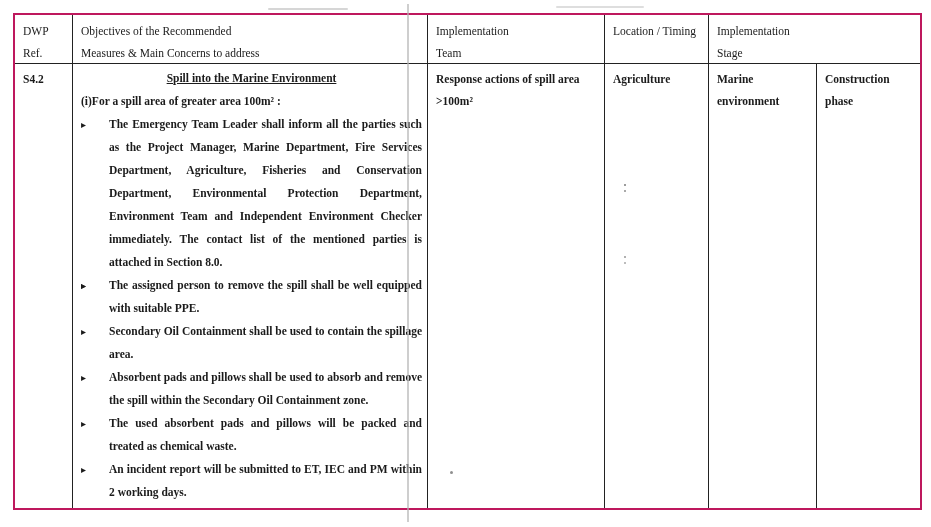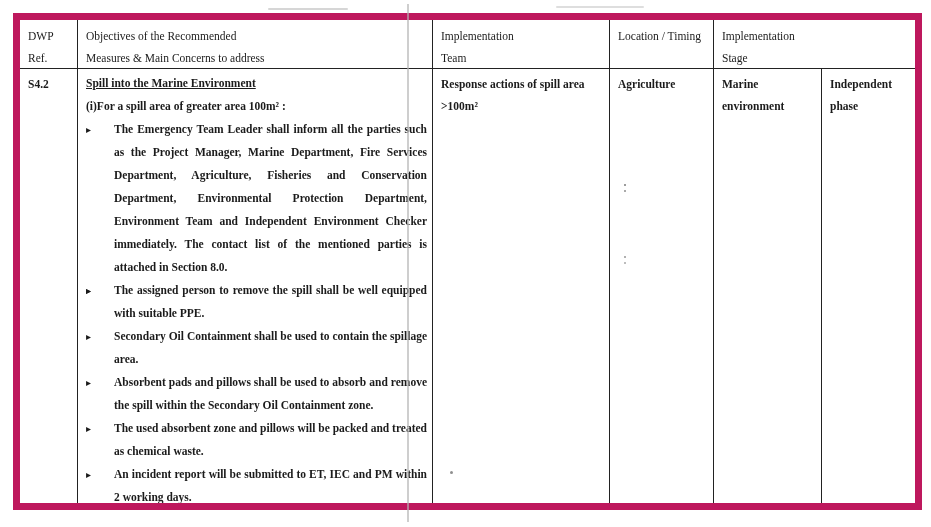--- a/index.html
+++ b/index.html
@@ -15,21 +15,21 @@
     font-family: "Liberation Serif", "DejaVu Serif", serif;
     color: #1b1b1b;
     overflow: hidden;
   }
   .doc-table {
     position: absolute;
     left: 13px;
     top: 13px;
     width: 909px;
     height: 497px;
-    border: 7px solid #be185d;
+    border: 2px solid #be185d;
     box-sizing: border-box;
     display: grid;
     grid-template-rows: 49px 1fr;
     background: #ffffff;
   }
   .tr {
     display: grid;
     grid-template-columns: 58px 355px 177px 104px 108px 1fr;
     min-height: 0;
   }
@@ -53,20 +53,21 @@
     line-height: 22px;
     font-weight: bold;
   }
   .tbody .td.c2 {
     padding: 3px 5px 0 8px;
     line-height: 23px;
   }
   .m-title {
     text-decoration: underline;
     white-space: nowrap;
+    text-align: center;
   }
   .bullets {
     list-style: none;
     margin: 0;
     padding: 0;
   }
   .bullets li {
     position: relative;
     padding-left: 28px;
     text-align: justify;
@@ -168,40 +169,40 @@
           <li>
             <span class="marker">▸</span>
             <span class="btext">Secondary Oil Containment shall be used to contain the spillage area.</span>
           </li>
           <li>
             <span class="marker">▸</span>
             <span class="btext">Absorbent pads and pillows shall be used to absorb and remove the spill within the Secondary Oil Containment zone.</span>
           </li>
           <li>
             <span class="marker">▸</span>
-            <span class="btext">The used absorbent zone and pillows will be packed and treated as chemical waste.</span>
+            <span class="btext">The used absorbent pads and pillows will be packed and treated as chemical waste.</span>
           </li>
           <li>
             <span class="marker">▸</span>
             <span class="btext">An incident report will be submitted to ET, IEC and PM within 2 working days.</span>
           </li>
         </ul>
       </div>
 
       <div class="td c3">
         <span>Response actions of spill area &gt;100m²</span>
       </div>
       <div class="td c4">
         <span>Agriculture</span>
       </div>
       <div class="td c5">
         <span>Marine environment</span>
       </div>
       <div class="td c6 last">
-        <span>Independent phase</span>
+        <span>Construction phase</span>
       </div>
     </div>
 
   </div>
 
   <div class="scan-vline"></div>
   <div class="speck colon1"></div>
   <div class="speck colon2"></div>
   <div class="speck dot1"></div>
   <div class="smudge s1"></div>

